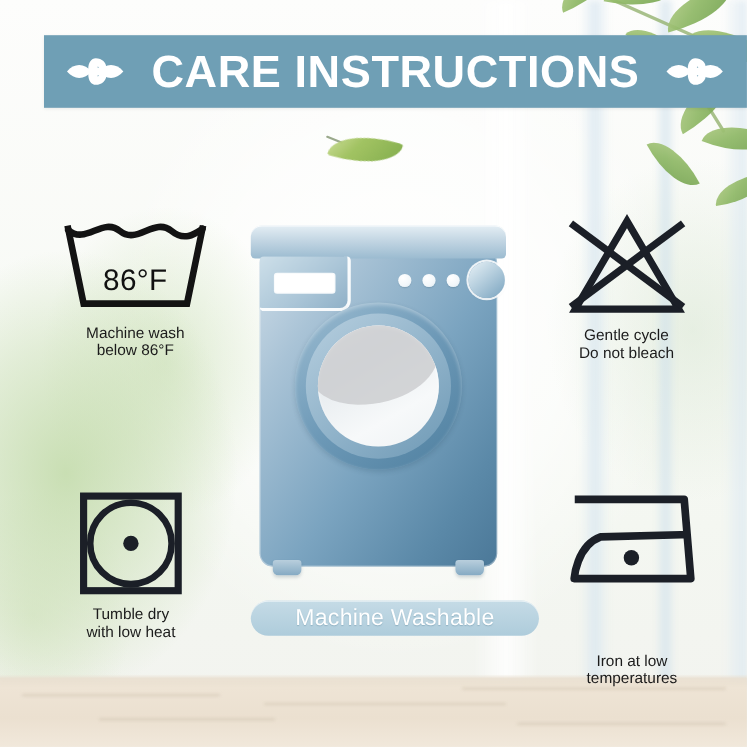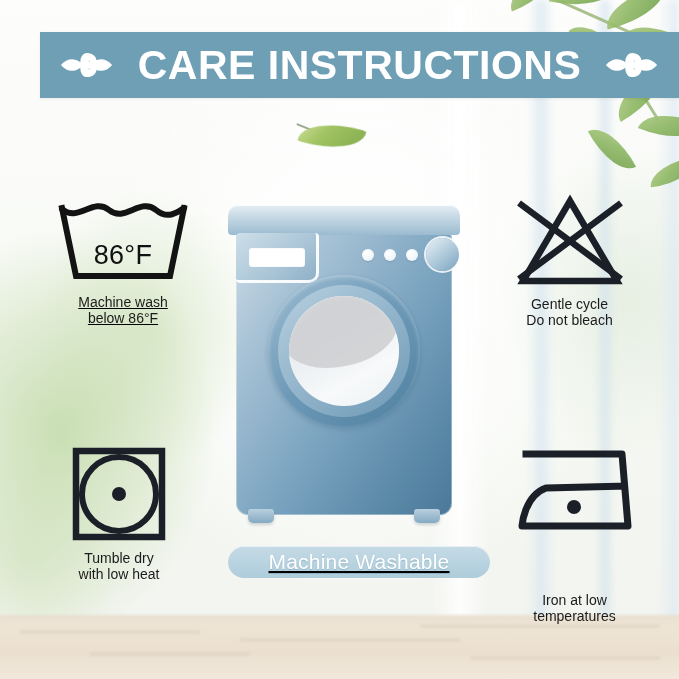--- a/index.html
+++ b/index.html
@@ -133,21 +133,21 @@
   }
   .cell-label {
     font-size: 14px;
     color: #1b1b1b;
     text-align: center;
     line-height: 1.17;
     white-space: pre-line;
     margin-top: 6px;
   }
 
-  .cell-wash   { left: 8px;  top: 196px; width: 230px; text-decoration: underline; }
+  .cell-wash   { left: 8px;  top: 196px; width: 230px; }
   .cell-bleach { left: 462px; top: 193px; width: 215px; }
   .cell-dry    { left: 8px;  top: 444px; width: 222px; }
   .cell-iron   { left: 470px; top: 444px; width: 209px; gap: 45px; }
 
   .icon-box { position: relative; }
 
   .wash-temp {
     position: absolute;
     left: 0; right: 0;
     top: 44px;
@@ -262,21 +262,20 @@
     left: 228px;
     top: 546px;
     width: 262px;
     height: 32px;
     border-radius: 16px;
     background: linear-gradient(180deg, #c5dbe6 0%, #aeccdb 100%);
     display: flex;
     align-items: center;
     justify-content: center;
     box-shadow: inset 0 1px 0 rgba(255,255,255,0.6);
-    text-decoration: underline;
   }
   .ml-badge-text {
     color: #ffffff;
     font-size: 21px;
     letter-spacing: 0.2px;
     text-shadow: 0 1px 1px rgba(110,150,170,0.5);
   }
 </style>
 </head>
 <body>

